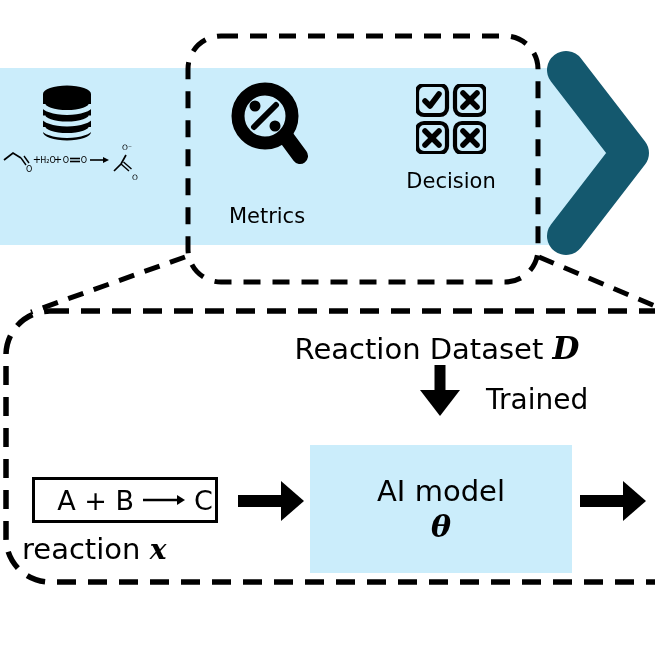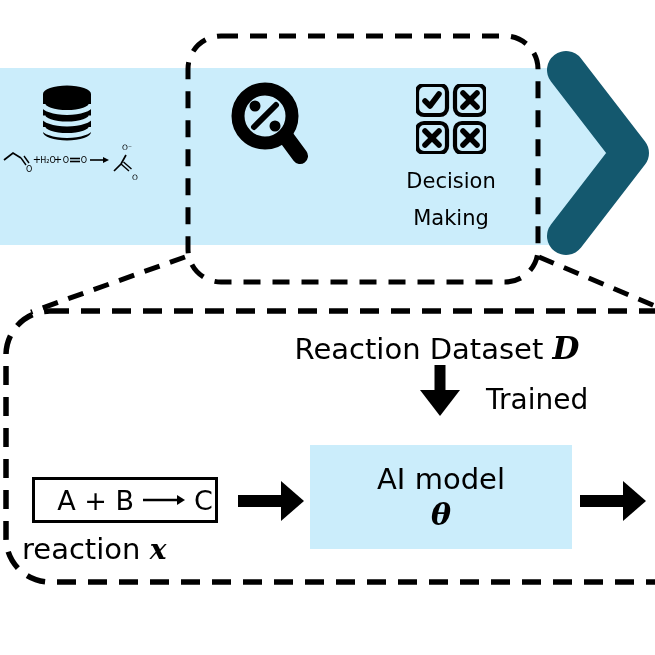--- a/index.html
+++ b/index.html
@@ -78,40 +78,40 @@
 
 
   <svg class="abs content" style="left:226px;top:78px" width="84" height="92" viewBox="0 0 84 92">
     <circle class="ink-stroke" stroke-width="13" cx="39" cy="38" r="27"></circle>
     <line class="ink-stroke" stroke-width="16" stroke-linecap="round" x1="60" y1="59" x2="74" y2="78"></line>
     <line class="ink-stroke" stroke-width="6" stroke-linecap="round" x1="28" y1="49" x2="50" y2="27"></line>
     <circle class="ink-fill" cx="29" cy="28" r="5.5"></circle>
     <circle class="ink-fill" cx="49" cy="48" r="5.5"></circle>
   </svg>
 
+  <div class="abs content stage-label" style="left:197px;top:198px;width:140px">Metrics</div>
 
   <svg class="abs content" style="left:416px;top:84px" width="70" height="70" viewBox="0 0 70 70">
     <rect class="ink-stroke" stroke-width="4.2" x="1" y="1" width="30" height="30" rx="7"></rect>
     <rect class="ink-stroke" stroke-width="4.2" x="39" y="1" width="30" height="30" rx="7"></rect>
     <rect class="ink-stroke" stroke-width="4.2" x="1" y="39" width="30" height="30" rx="7"></rect>
     <rect class="ink-stroke" stroke-width="4.2" x="39" y="39" width="30" height="30" rx="7"></rect>
     <polyline class="ink-stroke" stroke-width="5.5" stroke-linecap="round" stroke-linejoin="round" points="9,17 14,22 23,10"></polyline>
     <g class="ink-stroke" stroke-width="5.5" stroke-linecap="round">
       <line x1="47" y1="9" x2="61" y2="23"></line>
         <line x1="61" y1="9" x2="47" y2="23"></line>
       <line x1="9" y1="47" x2="23" y2="61"></line>
         <line x1="23" y1="47" x2="9" y2="61"></line>
       <line x1="47" y1="47" x2="61" y2="61"></line>
         <line x1="61" y1="47" x2="47" y2="61"></line>
     </g>
   </svg>
 
   <div class="abs content stage-label" style="left:371px;top:163px;width:160px">
     <div>Decision</div>
-    <div>Making</div>
   </div>
 
   <div class="abs content detail-text" style="left:140px;top:330px;width:594px;text-align:center">
     <span>Reaction Dataset</span>
     <span class="math" style="font-size:31px">D</span>
   </div>
 
   <svg class="abs content" style="left:415px;top:362px" width="50" height="58" viewBox="0 0 50 58">
     <line class="ink-stroke" stroke-width="11" x1="25" y1="3" x2="25" y2="30"></line>
     <polygon class="ink-fill" points="5,28 45,28 25,54"></polygon>
@@ -131,21 +131,21 @@
   <div class="abs content detail-text" style="left:22px;top:532px;width:206px;text-align:left">
     <span>reaction</span>
     <span class="math" style="font-size:28px">x</span>
   </div>
 
   <svg class="abs content" style="left:235px;top:478px" width="72" height="46" viewBox="0 0 72 46">
     <line class="ink-stroke" stroke-width="12" x1="3" y1="23" x2="48" y2="23"></line>
     <polygon class="ink-fill" points="46,3 46,43 69,23"></polygon>
   </svg>
 
-  <div class="abs content ai-box" style="left:310px;top:445px;width:262px;height:104px">
+  <div class="abs content ai-box" style="left:310px;top:445px;width:262px;height:128px">
     <div>AI model</div>
     <div class="math" style="font-size:30px">θ</div>
   </div>
 
   <svg class="abs content" style="left:577px;top:478px" width="72" height="46" viewBox="0 0 72 46">
     <line class="ink-stroke" stroke-width="12" x1="3" y1="23" x2="48" y2="23"></line>
     <polygon class="ink-fill" points="46,3 46,43 69,23"></polygon>
   </svg>
 
 </div>

